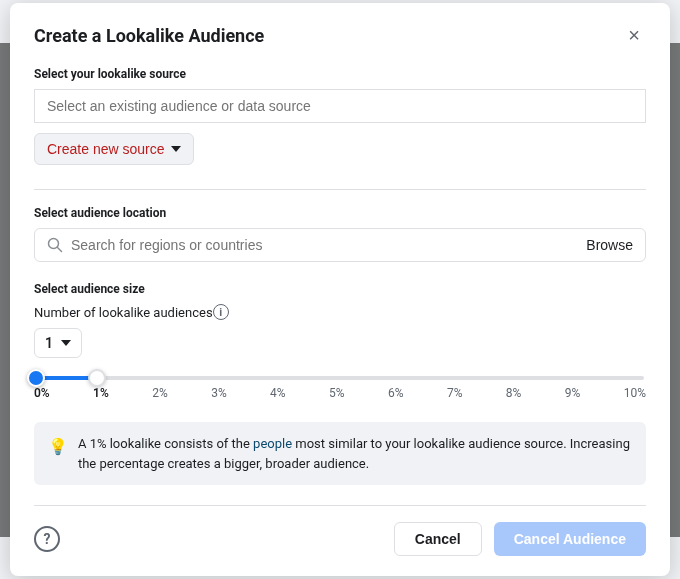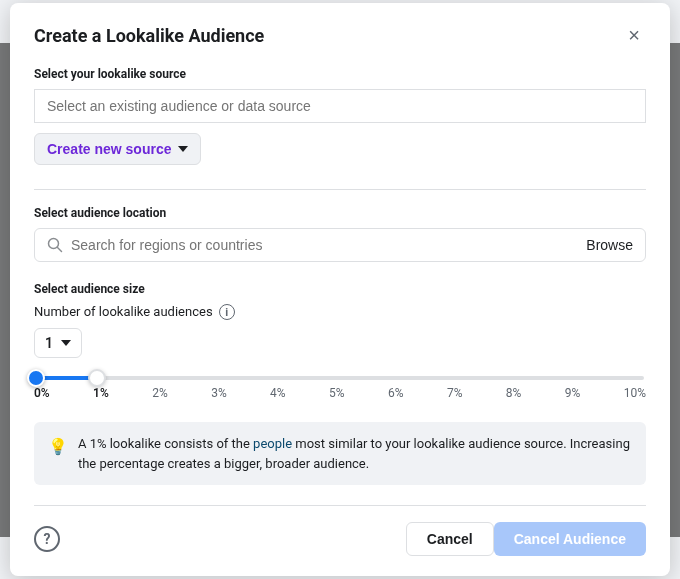--- a/index.html
+++ b/index.html
@@ -73,22 +73,22 @@
     }
     .create-source-btn {
       display: inline-flex;
       align-items: center;
       gap: 6px;
       background: #f0f2f5;
       border: 1px solid #dddfe2;
       border-radius: 6px;
       padding: 7px 12px;
       font-size: 14px;
-      font-weight: 700;
-      color: #6d28d9;
+      font-weight: 400;
+      color: #b91c1c;
       cursor: pointer;
       margin-bottom: 20px;
     }
     .chevron-down {
       display: inline-block;
       width: 0;
       height: 0;
       border-left: 5px solid transparent;
       border-right: 5px solid transparent;
       border-top: 6px solid #1c1e21;
@@ -129,21 +129,21 @@
       cursor: pointer;
       padding: 0;
       margin-left: 8px;
     }
     .size-section { margin-bottom: 22px; }
     .num-lookalike-label {
       font-size: 13px;
       color: #1c1e21;
       margin-bottom: 8px;
       display: flex;
-      gap: 6px;
+      align-items: center;
     }
     .info-icon {
       display: inline-flex;
       align-items: center;
       justify-content: center;
       width: 16px;
       height: 16px;
       border-radius: 50%;
       border: 1.5px solid #606770;
       color: #606770;
@@ -254,21 +254,21 @@
       border-radius: 50%;
       border: 2px solid #606770;
       display: flex;
       align-items: center;
       justify-content: center;
       color: #606770;
       font-size: 14px;
       font-weight: 700;
       cursor: pointer;
     }
-    .footer-actions { display: flex; }
+    .footer-actions { display: flex; gap: 12px; }
     .cancel-btn {
       background: none;
       border: 1px solid #dddfe2;
       border-radius: 6px;
       padding: 8px 20px;
       font-size: 14px;
       font-weight: 600;
       color: #1c1e21;
       cursor: pointer;
     }

